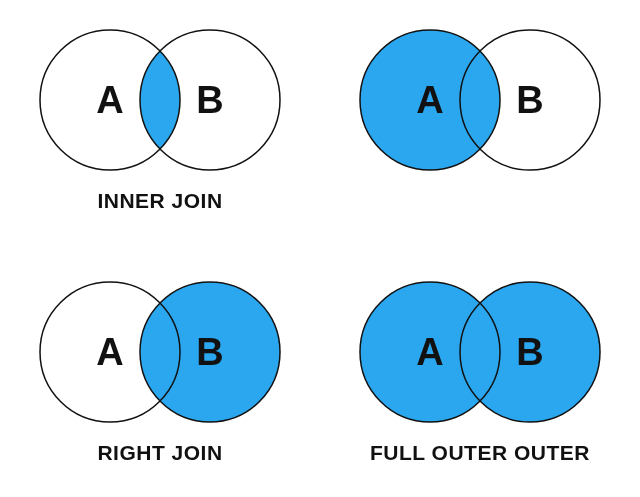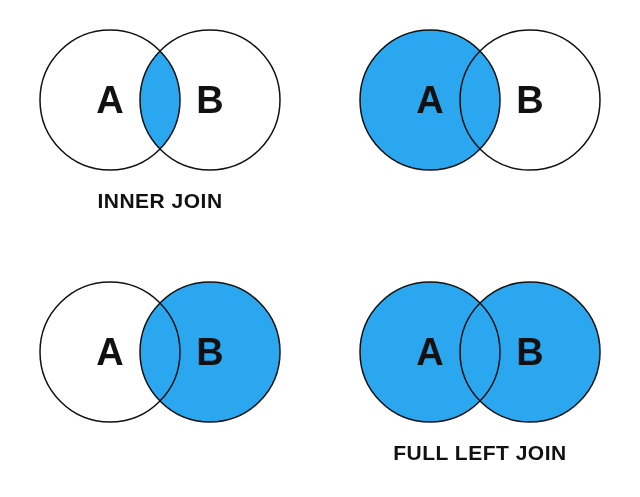--- a/index.html
+++ b/index.html
@@ -91,32 +91,33 @@
               <circle cx="100" cy="100" r="70"></circle>
             </clipPath>
           </defs>
           <circle cx="200" cy="100" r="70" fill="#2BA7F0"></circle>
           <circle cx="100" cy="100" r="70" fill="none" stroke="#111111" stroke-width="1.5"></circle>
           <circle cx="200" cy="100" r="70" fill="none" stroke="#111111" stroke-width="1.5"></circle>
           <text x="100" y="113" text-anchor="middle" fill="#111111">A</text>
           <text x="200" y="113" text-anchor="middle" fill="#111111">B</text>
         </svg>
       </div>
+    <div class="caption">RIGHT JOIN</div>
   </div>
   <div class="quadrant row2">
     <div class="venn-holder">
         <svg viewBox="0 0 300 200" class="venn-svg">
           <defs>
             <clipPath id="clipA-3">
               <circle cx="100" cy="100" r="70"></circle>
             </clipPath>
           </defs>
           <circle cx="100" cy="100" r="70" fill="#2BA7F0"></circle>
           <circle cx="200" cy="100" r="70" fill="#2BA7F0"></circle>
           <circle cx="100" cy="100" r="70" fill="none" stroke="#111111" stroke-width="1.5"></circle>
           <circle cx="200" cy="100" r="70" fill="none" stroke="#111111" stroke-width="1.5"></circle>
           <text x="100" y="113" text-anchor="middle" fill="#111111">A</text>
           <text x="200" y="113" text-anchor="middle" fill="#111111">B</text>
         </svg>
       </div>
-    <div class="caption">FULL LEFT JOIN</div>
+    <div class="caption">FULL OUTER OUTER</div>
   </div>
 </div>
 
 </body></html>

